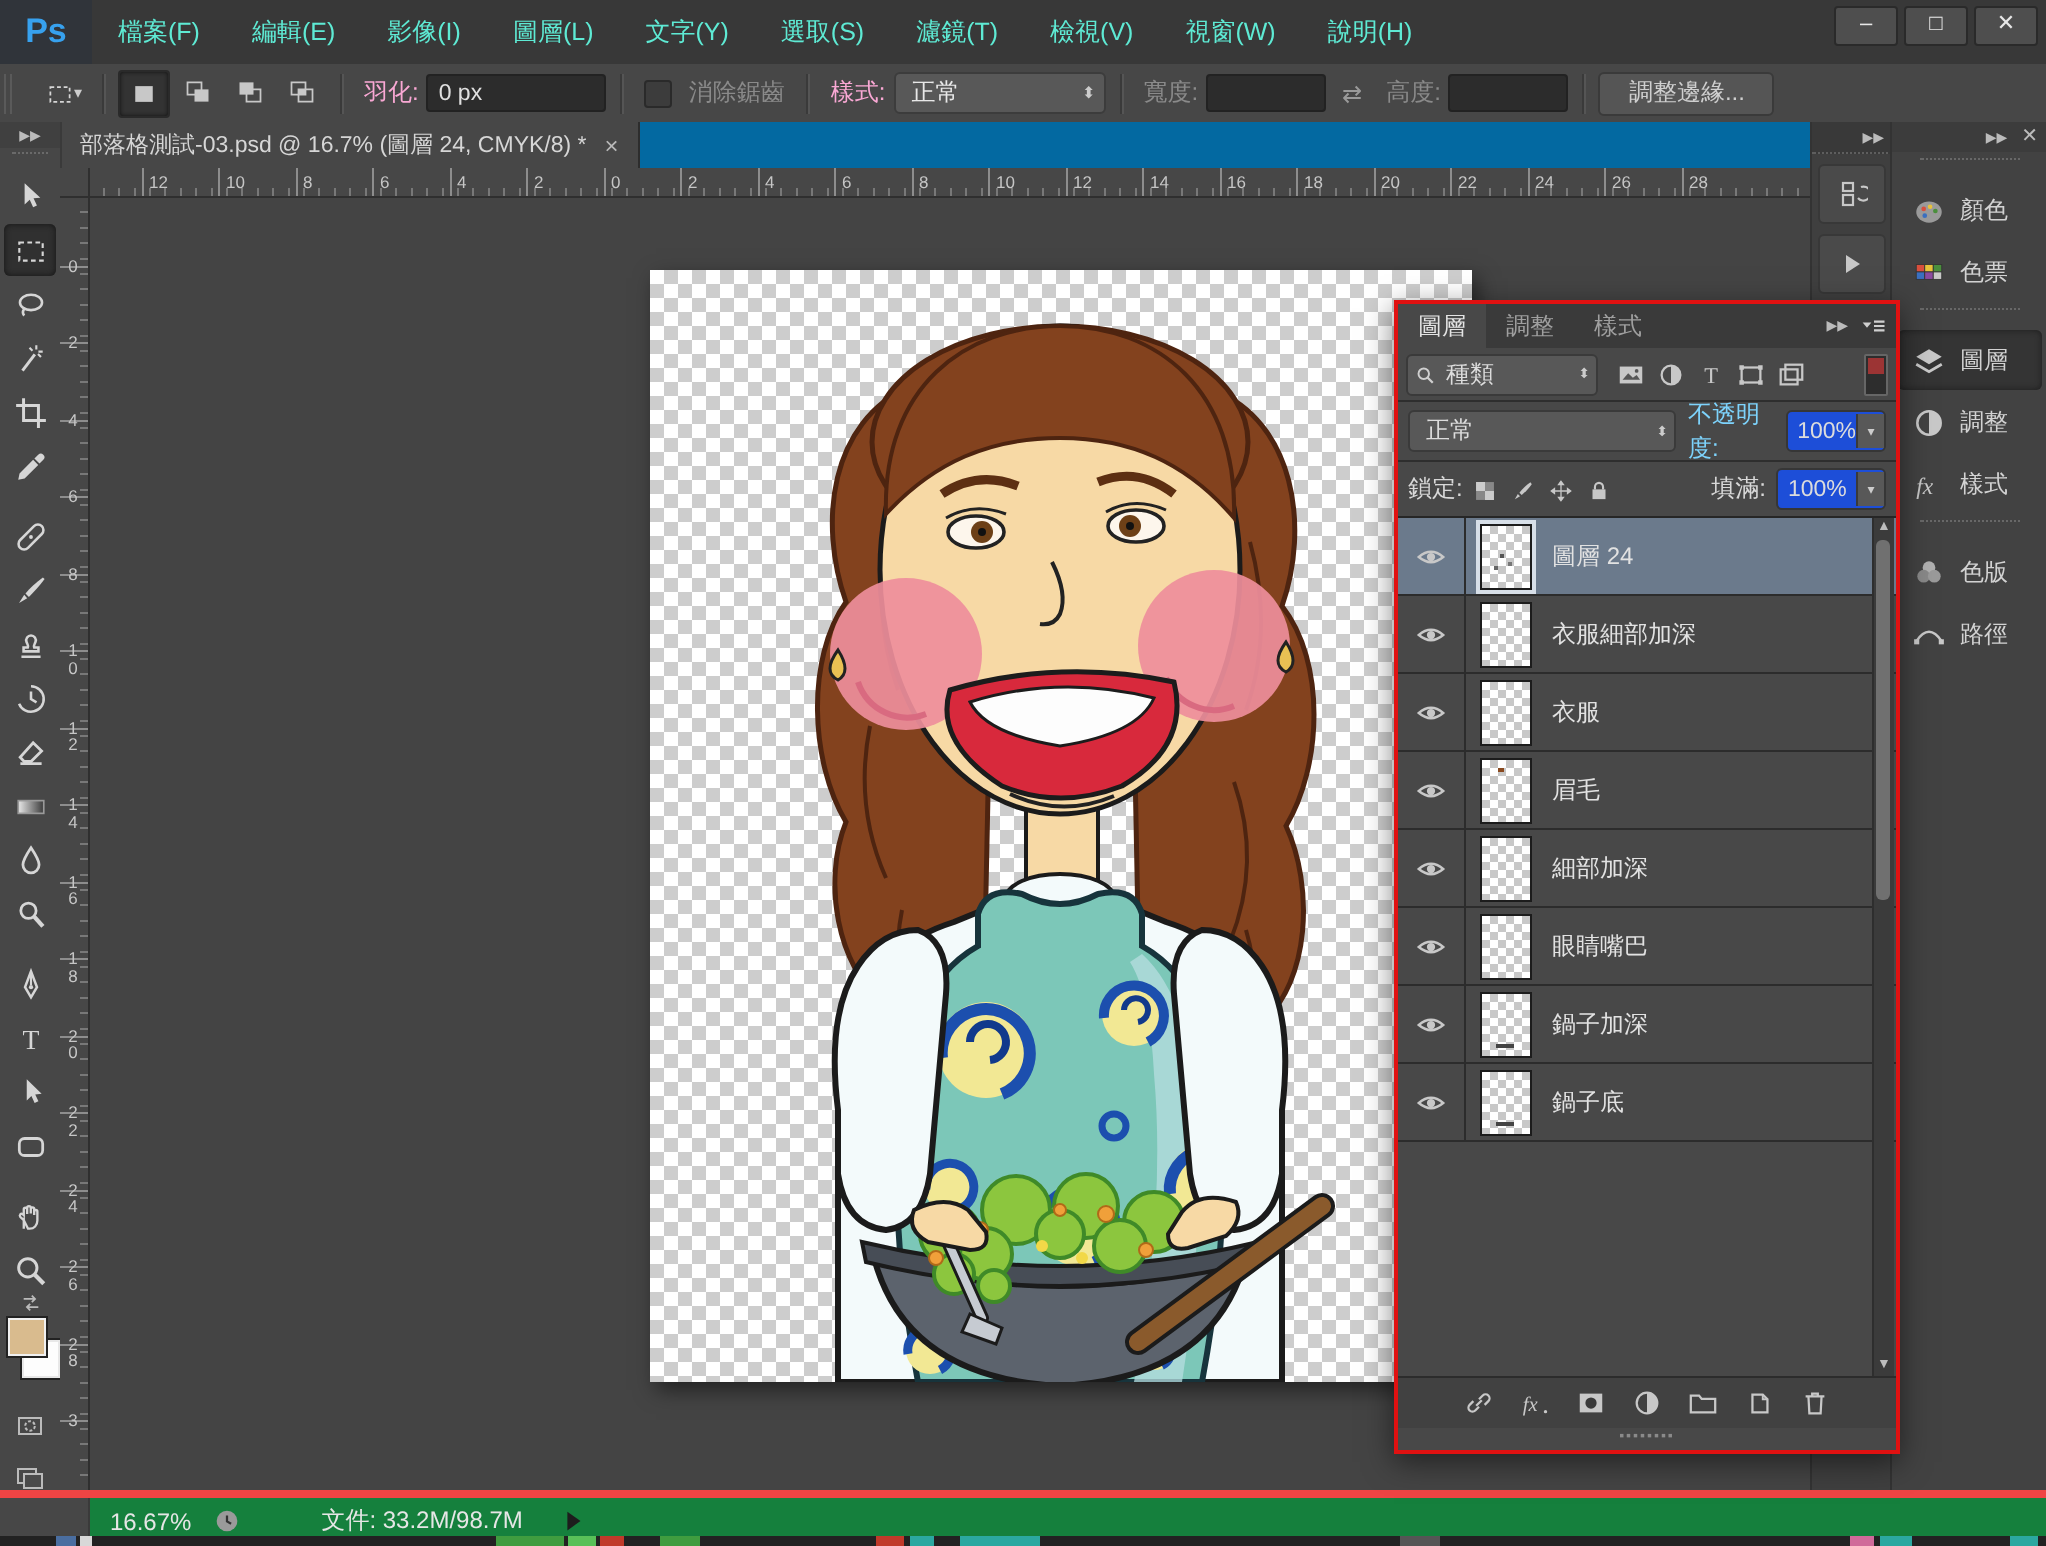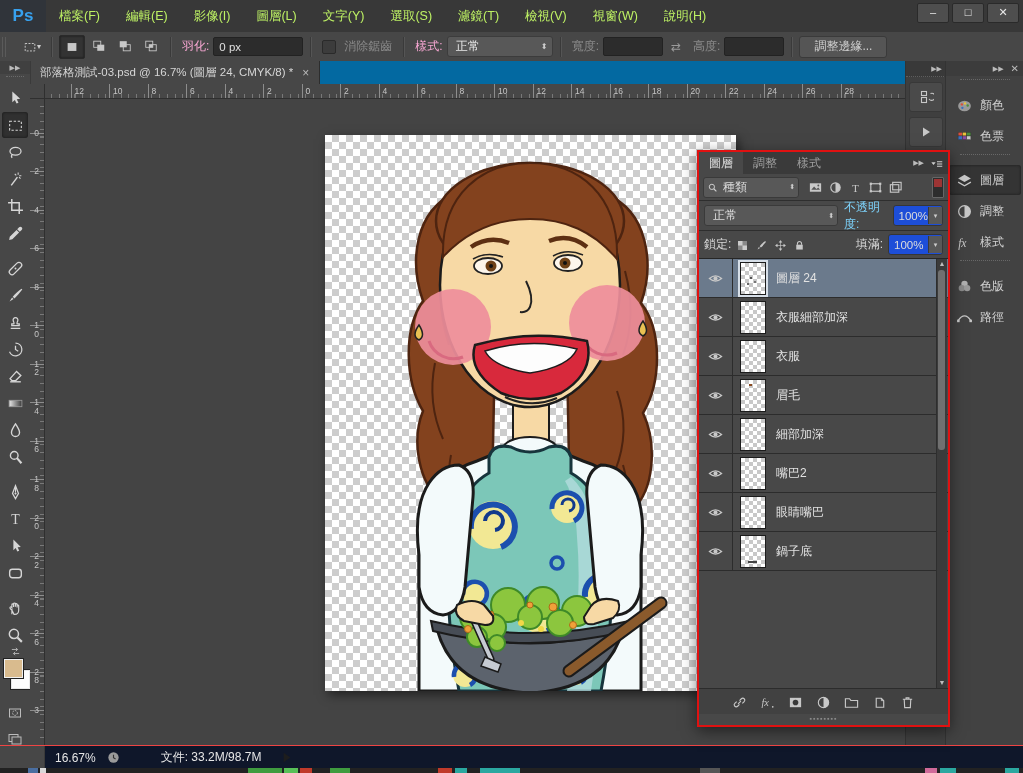--- a/index.html
+++ b/index.html
@@ -5,21 +5,21 @@
   html,body{margin:0;padding:0}
   body{width:1023px;height:773px;overflow:hidden;background:#535353;
        font-family:"Liberation Sans","DejaVu Sans",sans-serif;color:#dcdcdc;
        -webkit-user-select:none;user-select:none}
   .ico{display:inline-flex;align-items:center;justify-content:center;vertical-align:middle}
   .ico svg{display:block}
 
   
   #menubar{position:absolute;left:0;top:0;width:1023px;height:32px;background:#383838;border-bottom:1px solid #262626;display:flex;align-items:center}
   #pslogo{width:46px;height:32px;display:flex;align-items:center;justify-content:center;background:#30343a;color:#37a1ee;font-weight:bold;font-size:17px;letter-spacing:0}
-  .menu-item{padding:0 13px;font-size:12.5px;color:#bef264;line-height:32px}
+  .menu-item{padding:0 13px;font-size:12.5px;color:#5eead4;line-height:32px}
   #wincontrols{position:absolute;right:4px;top:3px;display:flex;gap:3px}
   .winbtn{width:30px;height:18px;background:#4e4e4e;border:1px solid #2a2a2a;border-radius:2px;color:#e8e8e8;font-size:11px;line-height:16px;text-align:center}
 
   
   #optionsbar{position:absolute;left:0;top:32px;width:1023px;height:29px;background:#474747;border-bottom:1px solid #333;display:flex;align-items:center;font-size:12px}
   .ob-sep{width:1px;height:20px;background:#3a3a3a;margin:0 7px;box-shadow:1px 0 0 #555}
   .ob-label{color:#f9a8d4;margin:0 4px}
   .ob-label.dis{color:#8a8a8a}
   .ob-input{background:#2c2c2c;border:1px solid #222;border-radius:2px;height:17px;color:#e0e0e0;font-size:11.5px;padding:0 5px;display:flex;align-items:center}
   .ob-dd{background:#585858;border:1px solid #3c3c3c;border-radius:3px;height:19px;display:flex;align-items:center;padding:0 4px 0 8px;gap:10px;color:#e8e8e8}
@@ -109,21 +109,21 @@
   .th-red-dots::after{content:"";position:absolute;left:5px;top:8px;width:3px;height:3px;background:#e05560;box-shadow:9px 0 0 #e05560}
   .th-bottom-dash::after{content:"";position:absolute;left:7px;top:25px;width:9px;height:2px;background:#444}
   #lp-scroll{position:absolute;right:1px;top:0;width:10px;height:429px;background:#3b3b3b;border-left:1px solid #2e2e2e}
   #lp-scroll .thumbbar{position:absolute;left:1px;top:11px;width:7px;height:180px;background:#707070;border-radius:3px}
   #lp-scroll .up,#lp-scroll .dn{position:absolute;left:0;width:10px;height:10px;color:#bdbdbd;font-size:7px;text-align:center;line-height:10px}
   #lp-scroll .dn{bottom:0}
   #lp-bottom{height:25px;background:#414141;border-top:1px solid #2c2c2c;display:flex;align-items:center;justify-content:center;gap:13px}
   #lp-grip{height:9px;display:flex;align-items:center;justify-content:center;color:#8a8a8a;font-size:7px;letter-spacing:1px;background:#484848}
 
   
-  #statusbar{position:absolute;left:0;top:745px;width:1023px;height:23px;background:#0f172a;border-top:1px solid #ef4444;display:flex;align-items:center;font-size:12px}
+  #statusbar{position:absolute;left:0;top:745px;width:1023px;height:23px;background:#15803d;border-top:4px solid #ef4444;display:flex;align-items:center;font-size:12px}
   #sb-corner{width:44px;height:23px;background:#474747;border-right:1px solid #3a3a3a}
   #zoomfield{padding:0 10px;color:#e6e6e6}
   #docinfo{margin-left:40px;color:#e6e6e6;display:flex;align-items:center;gap:8px}
   #sb-arrow{margin-left:18px}
   #bottomstrip{position:absolute;left:0;top:768px;width:1023px;height:5px;background:#222}
   .bseg{position:absolute;top:0;height:5px}
 </style>
 </head>
 <body>
 
@@ -927,33 +927,33 @@
         <div class="row">
           <span class="eyecell">
             <span class="ico">
               <svg viewBox="0 0 16 16" width="15" height="15" xmlns="http://www.w3.org/2000/svg">
                 <path d="M1.5 8Q8 2.5 14.5 8Q8 13.5 1.5 8Z" fill="none" stroke="#c8c8c8" stroke-width="1.3"></path>
                 <circle cx="8" cy="8" r="2.2" fill="#c8c8c8"></circle>
               </svg>
             </span>
           </span>
           <span class="thumb th-clean"></span>
-          <span class="lname">嘴巴2</span>
+          <span class="lname">眼睛嘴巴</span>
         </div>
         <div class="row">
           <span class="eyecell">
             <span class="ico">
               <svg viewBox="0 0 16 16" width="15" height="15" xmlns="http://www.w3.org/2000/svg">
                 <path d="M1.5 8Q8 2.5 14.5 8Q8 13.5 1.5 8Z" fill="none" stroke="#c8c8c8" stroke-width="1.3"></path>
                 <circle cx="8" cy="8" r="2.2" fill="#c8c8c8"></circle>
               </svg>
             </span>
           </span>
-          <span class="thumb th-clean"></span>
-          <span class="lname">眼睛嘴巴</span>
+          <span class="thumb th-bottom-dash"></span>
+          <span class="lname">鍋子加深</span>
         </div>
         <div class="row">
           <span class="eyecell">
             <span class="ico">
               <svg viewBox="0 0 16 16" width="15" height="15" xmlns="http://www.w3.org/2000/svg">
                 <path d="M1.5 8Q8 2.5 14.5 8Q8 13.5 1.5 8Z" fill="none" stroke="#c8c8c8" stroke-width="1.3"></path>
                 <circle cx="8" cy="8" r="2.2" fill="#c8c8c8"></circle>
               </svg>
             </span>
           </span>

